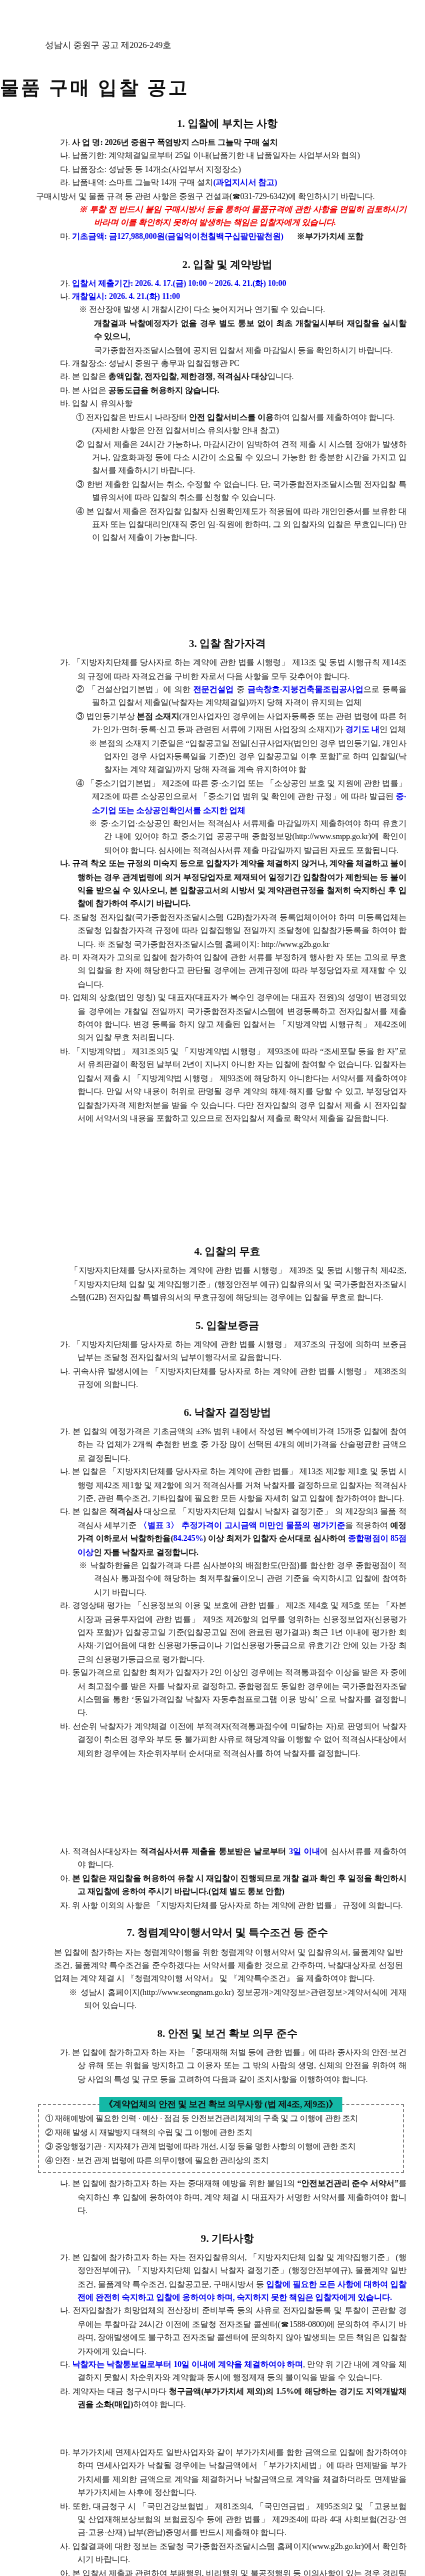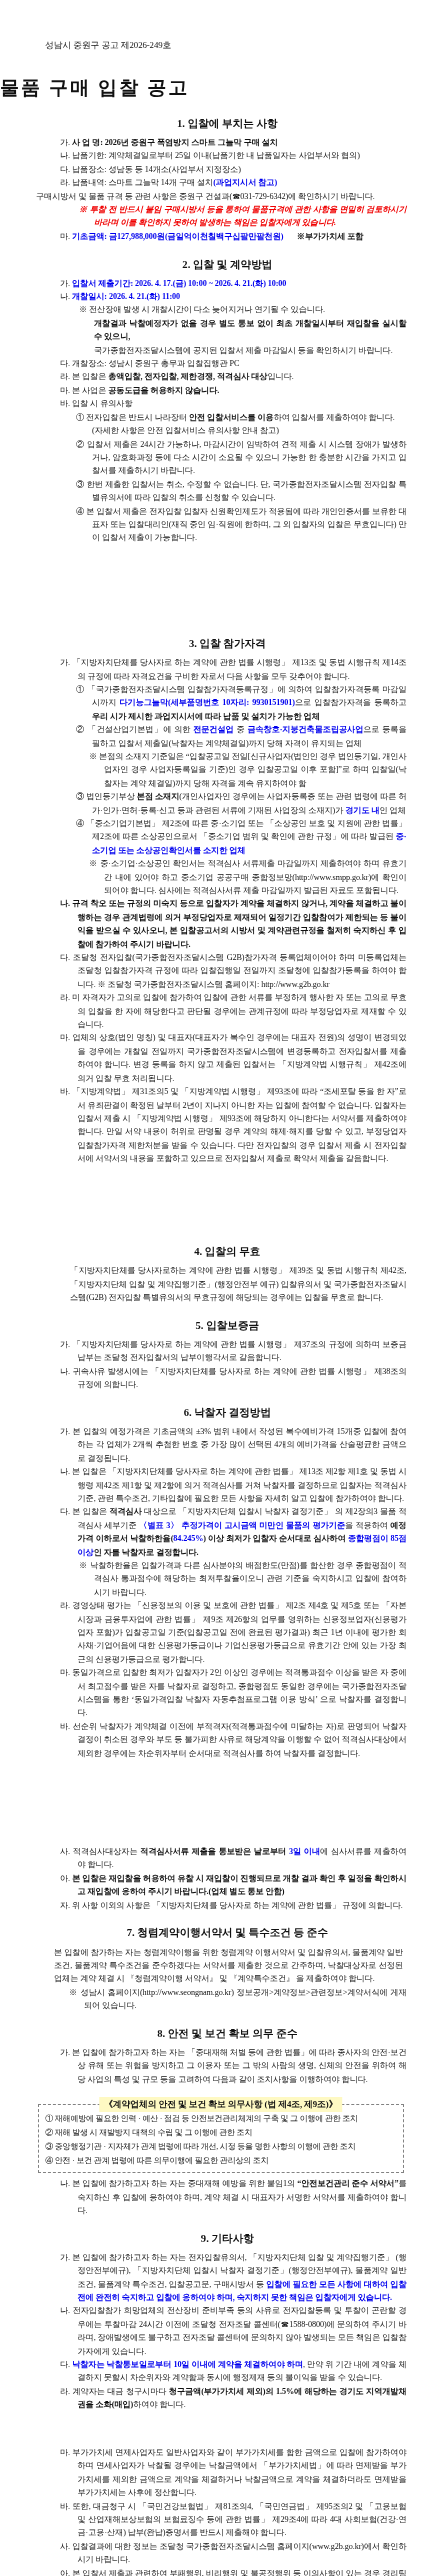--- a/index.html
+++ b/index.html
@@ -20,21 +20,21 @@
   .sub{margin-left:36px;margin-right:15.5px;}
   .sub2{margin-left:94px;margin-right:15.5px;}
   .sub3{margin-left:92px;margin-right:15.5px;}
   .circ{margin-left:76px;margin-right:15.5px;padding-left:16px;text-indent:-16px;}
   .note{margin-left:79px;margin-right:15.5px;padding-left:15px;text-indent:-15px;}
   .note2{margin-left:89px;margin-right:15.5px;padding-left:15px;text-indent:-15px;}
   .note3{margin-left:69px;margin-right:15.5px;padding-left:15px;text-indent:-15px;}
   .plain{margin-left:70px;margin-right:15.5px;}
   .plain2{margin-left:54px;margin-right:19px;}
   .dbox{margin:17.5px 18.5px 4.1px 38px;border:1px dashed #828282;padding:7.2px 6.2px 4.1px;position:relative;}
-  .dbox .legend{position:absolute;top:-8.2px;left:50%;transform:translateX(-50%);background:#fef9c3;
+  .dbox .legend{position:absolute;top:-8.2px;left:50%;transform:translateX(-50%);background:#14b8a6;
         padding:0 5.2px;font-weight:bold;font-size:8.8px;white-space:nowrap;line-height:15.5px;}
   .dbox .dln{font-size:8px;line-height:14px;text-align:left;letter-spacing:-0.2px;}
 </style>
 </head>
 <body>
 
 <div class="doc">
   <section class="pg" id="pg1" style="top: 39px;">
       <div class="ln meta"><span>성남시 중원구 공고 제2026-249호</span></div>
       <div class="ln title"><span>물품 구매 입찰 공고</span></div>
@@ -58,24 +58,23 @@
       <div class="ln ga"><span>바. 입찰 시 유의사항</span></div>
       <div class="ln circ"><span>① 전자입찰은 반드시 나라장터 </span><span class="bold">안전 입찰서비스를 이용</span><span>하여 입찰서를 제출하여야 합니다.</span></div>
       <div class="ln sub3"><span>(자세한 사항은 안전 입찰서비스 유의사항 안내 참고)</span></div>
       <div class="ln circ"><span>② 입찰서 제출은 24시간 가능하나, 마감시간이 임박하여 견적 제출 시 시스템 장애가 발생하거나, 암호화과정 등에 다소 시간이 소요될 수 있으니 가능한 한 충분한 시간을 가지고 입찰서를 제출하시기 바랍니다.</span></div>
       <div class="ln circ"><span>③ 한번 제출한 입찰서는 취소, 수정할 수 없습니다. 단, 국가종합전자조달시스템 전자입찰 특별유의서에 따라 입찰의 취소를 신청할 수 있습니다.</span></div>
       <div class="ln circ"><span>④ 본 입찰서 제출은 전자입찰 입찰자 신원확인제도가 적용됨에 따라 개인인증서를 보유한 대표자 또는 입찰대리인(재직 중인 임·직원에 한하며, 그 외 입찰자의 입찰은 무효입니다) 만이 입찰서 제출이 가능합니다.</span></div>
     </section>
   <section class="pg" id="pg2" style="top: 635px;">
       <div class="ln h"><span>3. 입찰 참가자격</span></div>
       <div class="ln ga"><span>가. 「지방자치단체를 당사자로 하는 계약에 관한 법률 시행령」 제13조 및 동법 시행규칙 제14조의 규정에 따라 자격요건을 구비한 자로서 다음 사항을 모두 갖추어야 합니다.</span></div>
-      <div class="ln circ"><span>① 「국가종합전자조달시스템 입찰참가자격등록규정」에 의하여 입찰참가자격등록 마감일시까지 </span><span class="bold blue">다기능그늘막(세부품명번호 10자리: 9930151901)</span><span>으로 입찰참가자격을 등록하고 </span><span class="bold">우리 시가 제시한 과업지시서에 따라 납품 및 설치가 가능한 업체</span></div>
       <div class="ln circ"><span>② 「건설산업기본법」에 의한 </span><span class="bold blue">전문건설업</span><span> 중 </span><span class="bold blue">금속창호·지붕건축물조립공사업</span><span>으로 등록을 필하고 입찰서 제출일(낙찰자는 계약체결일)까지 당해 자격이 유지되는 업체</span></div>
+      <div class="ln circ"><span>③ 법인등기부상 </span><span class="bold">본점 소재지</span><span>(개인사업자인 경우에는 사업자등록증 또는 관련 법령에 따른 허가·인가·면허·등록·신고 등과 관련된 서류에 기재된 사업장의 소재지)가 </span><span class="bold blue">경기도 내</span><span>인 업체</span></div>
       <div class="ln note2"><span>※ 본점의 소재지 기준일은 “입찰공고일 전일[신규사업자(법인인 경우 법인등기일, 개인사업자인 경우 사업자등록일을 기준)인 경우 입찰공고일 이후 포함]”로 하며 입찰일(낙찰자는 계약 체결일)까지 당해 자격을 계속 유지하여야 함</span></div>
-      <div class="ln circ"><span>③ 법인등기부상 </span><span class="bold">본점 소재지</span><span>(개인사업자인 경우에는 사업자등록증 또는 관련 법령에 따른 허가·인가·면허·등록·신고 등과 관련된 서류에 기재된 사업장의 소재지)가 </span><span class="bold blue">경기도 내</span><span>인 업체</span></div>
       <div class="ln circ"><span>④ 「중소기업기본법」 제2조에 따른 중·소기업 또는 「소상공인 보호 및 지원에 관한 법률」 제2조에 따른 소상공인으로서 「중소기업 범위 및 확인에 관한 규정」에 따라 발급된 </span><span class="bold blue">중·소기업 또는 소상공인확인서를 소지한 업체</span></div>
       <div class="ln note2"><span>※ 중·소기업·소상공인 확인서는 적격심사 서류제출 마감일까지 제출하여야 하며 유효기간 내에 있어야 하고 중소기업 공공구매 종합정보망(http://www.smpp.go.kr)에 확인이 되어야 합니다. 심사에는 적격심사서류 제출 마감일까지 발급된 자료도 포함됩니다.</span></div>
       <div class="ln ga"><span class="bold">나. 규격 착오 또는 규정의 미숙지 등으로 입찰자가 계약을 체결하지 않거나, 계약을 체결하고 불이행하는 경우 관계법령에 의거 부정당업자로 제재되어 일정기간 입찰참여가 제한되는 등 불이익을 받으실 수 있사오니, 본 입찰공고서의 시방서 및 계약관련규정을 철저히 숙지하신 후 입찰에 참가하여 주시기 바랍니다.</span></div>
       <div class="ln ga"><span>다. 조달청 전자입찰(국가종합전자조달시스템 G2B)참가자격 등록업체이어야 하며 미등록업체는 조달청 입찰참가자격 규정에 따라 입찰집행일 전일까지 조달청에 입찰참가등록을 하여야 합니다. ※ 조달청 국가종합전자조달시스템 홈페이지: http://www.g2b.go.kr</span></div>
       <div class="ln ga"><span>라. 미 자격자가 고의로 입찰에 참가하여 입찰에 관한 서류를 부정하게 행사한 자 또는 고의로 무효의 입찰을 한 자에 해당한다고 판단될 경우에는 관계규정에 따라 부정당업자로 제재할 수 있습니다.</span></div>
       <div class="ln ga"><span>마. 업체의 상호(법인 명칭) 및 대표자(대표자가 복수인 경우에는 대표자 전원)의 성명이 변경되었을 경우에는 개찰일 전일까지 국가종합전자조달시스템에 변경등록하고 전자입찰서를 제출하여야 합니다. 변경 등록을 하지 않고 제출된 입찰서는 「지방계약법 시행규칙」 제42조에 의거 입찰 무효 처리됩니다.</span></div>
       <div class="ln ga"><span>바. 「지방계약법」 제31조의5 및 「지방계약법 시행령」 제93조에 따라 “조세포탈 등을 한 자”로서 유죄판결이 확정된 날부터 2년이 지나지 아니한 자는 입찰에 참여할 수 없습니다. 입찰자는 입찰서 제출 시 「지방계약법 시행령」 제93조에 해당하지 아니한다는 서약서를 제출하여야 합니다. 만일 서약 내용이 허위로 판명될 경우 계약의 해제·해지를 당할 수 있고, 부정당업자 입찰참가자격 제한처분을 받을 수 있습니다. 다만 전자입찰의 경우 입찰서 제출 시 전자입찰서에 서약서의 내용을 포함하고 있으므로 전자입찰서 제출로 확약서 제출을 갈음합니다.</span></div>
     </section>
   <section class="pg" id="pg3" style="top: 1243px;">
       <div class="ln h"><span>4. 입찰의 무효</span></div>

